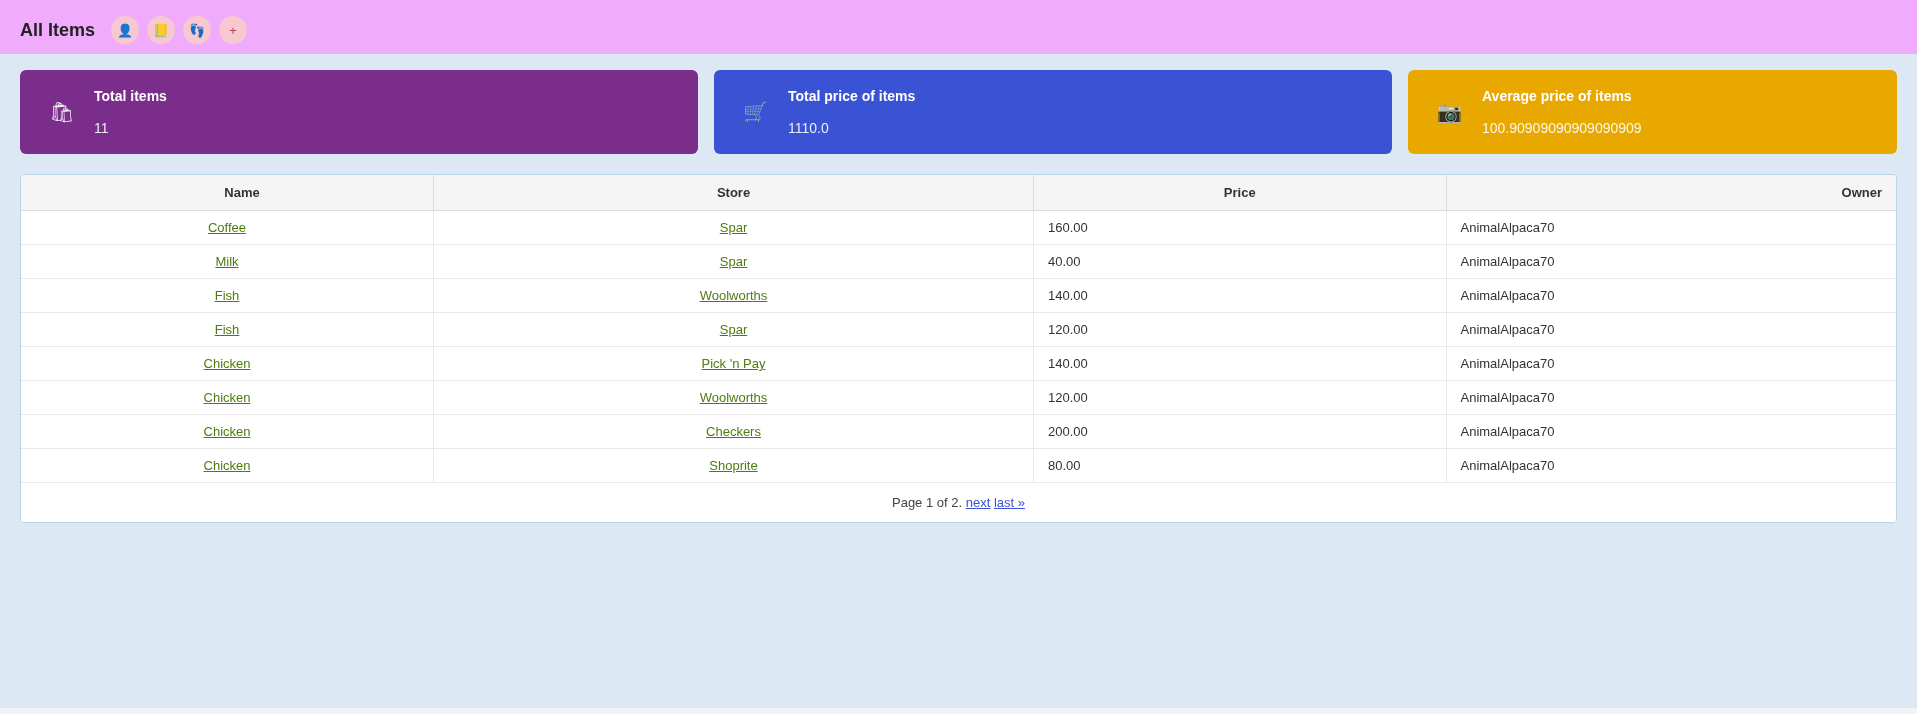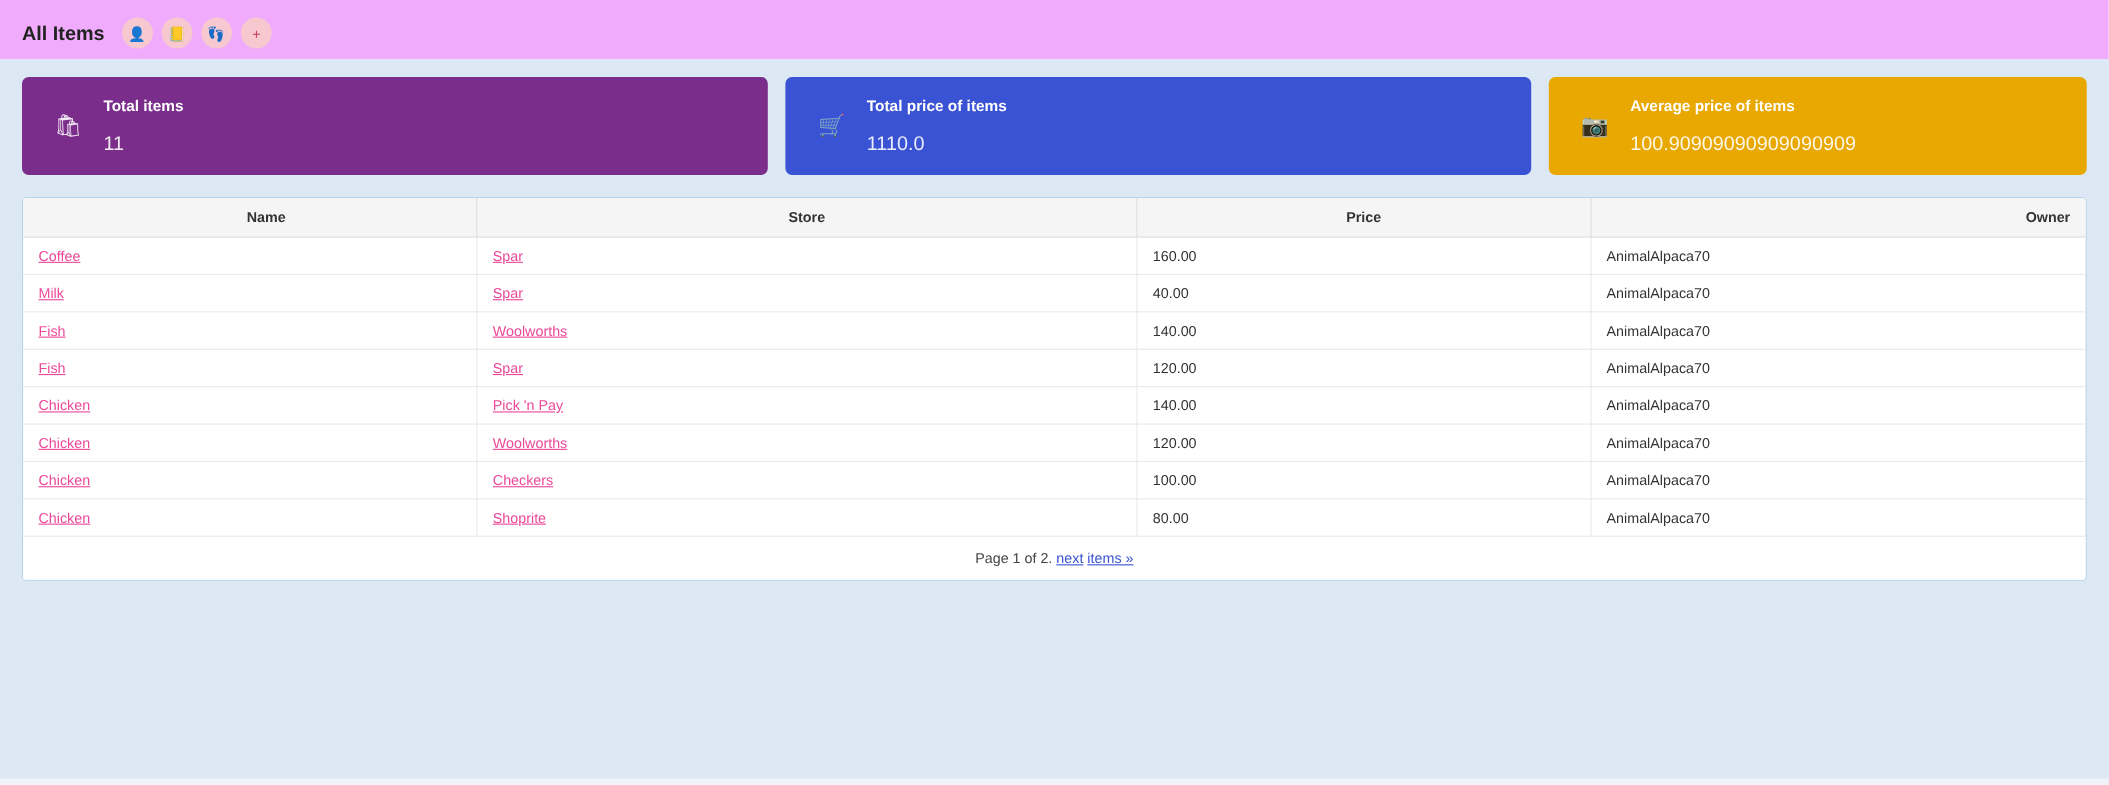--- a/index.html
+++ b/index.html
@@ -88,21 +88,21 @@
       opacity: 0.9;
     }
 
     .stat-label {
       font-size: 14px;
       font-weight: 600;
       margin-bottom: 16px;
     }
 
     .stat-value {
-      font-size: 18px;
+      font-size: 14px;
       opacity: 0.9;
     }
 
     .table-container {
       background: #fff;
       border: 1px solid #b8d4ea;
       border-radius: 4px;
       overflow: hidden;
     }
 
@@ -138,23 +138,24 @@
 
     td:last-child {
       border-right: none;
     }
 
     tr:last-child td {
       border-bottom: none;
     }
 
     td:first-child, td:nth-child(2) {
-      color: #ec4899;
+      color: #4d7c0f;
       text-decoration: underline;
       cursor: pointer;
+      text-align: center;
     }
 
     .pagination {
       text-align: center;
       padding: 12px;
       font-size: 13px;
       color: #444;
       border-top: 1px solid #e8e8e8;
       background: #fff;
     }
@@ -249,31 +250,31 @@
           </tr>
           <tr>
             <td>Chicken</td>
             <td>Woolworths</td>
             <td>120.00</td>
             <td>AnimalAlpaca70</td>
           </tr>
           <tr>
             <td>Chicken</td>
             <td>Checkers</td>
-            <td>100.00</td>
+            <td>200.00</td>
             <td>AnimalAlpaca70</td>
           </tr>
           <tr>
             <td>Chicken</td>
             <td>Shoprite</td>
             <td>80.00</td>
             <td>AnimalAlpaca70</td>
           </tr>
         </tbody>
     </table>
     <div class="pagination">
       <span>Page 1 of 2.</span>
       <a>next</a>
       <span> </span>
-      <a>items »</a>
+      <a>last »</a>
     </div>
   </div>
 </div>
 
 </body></html>

